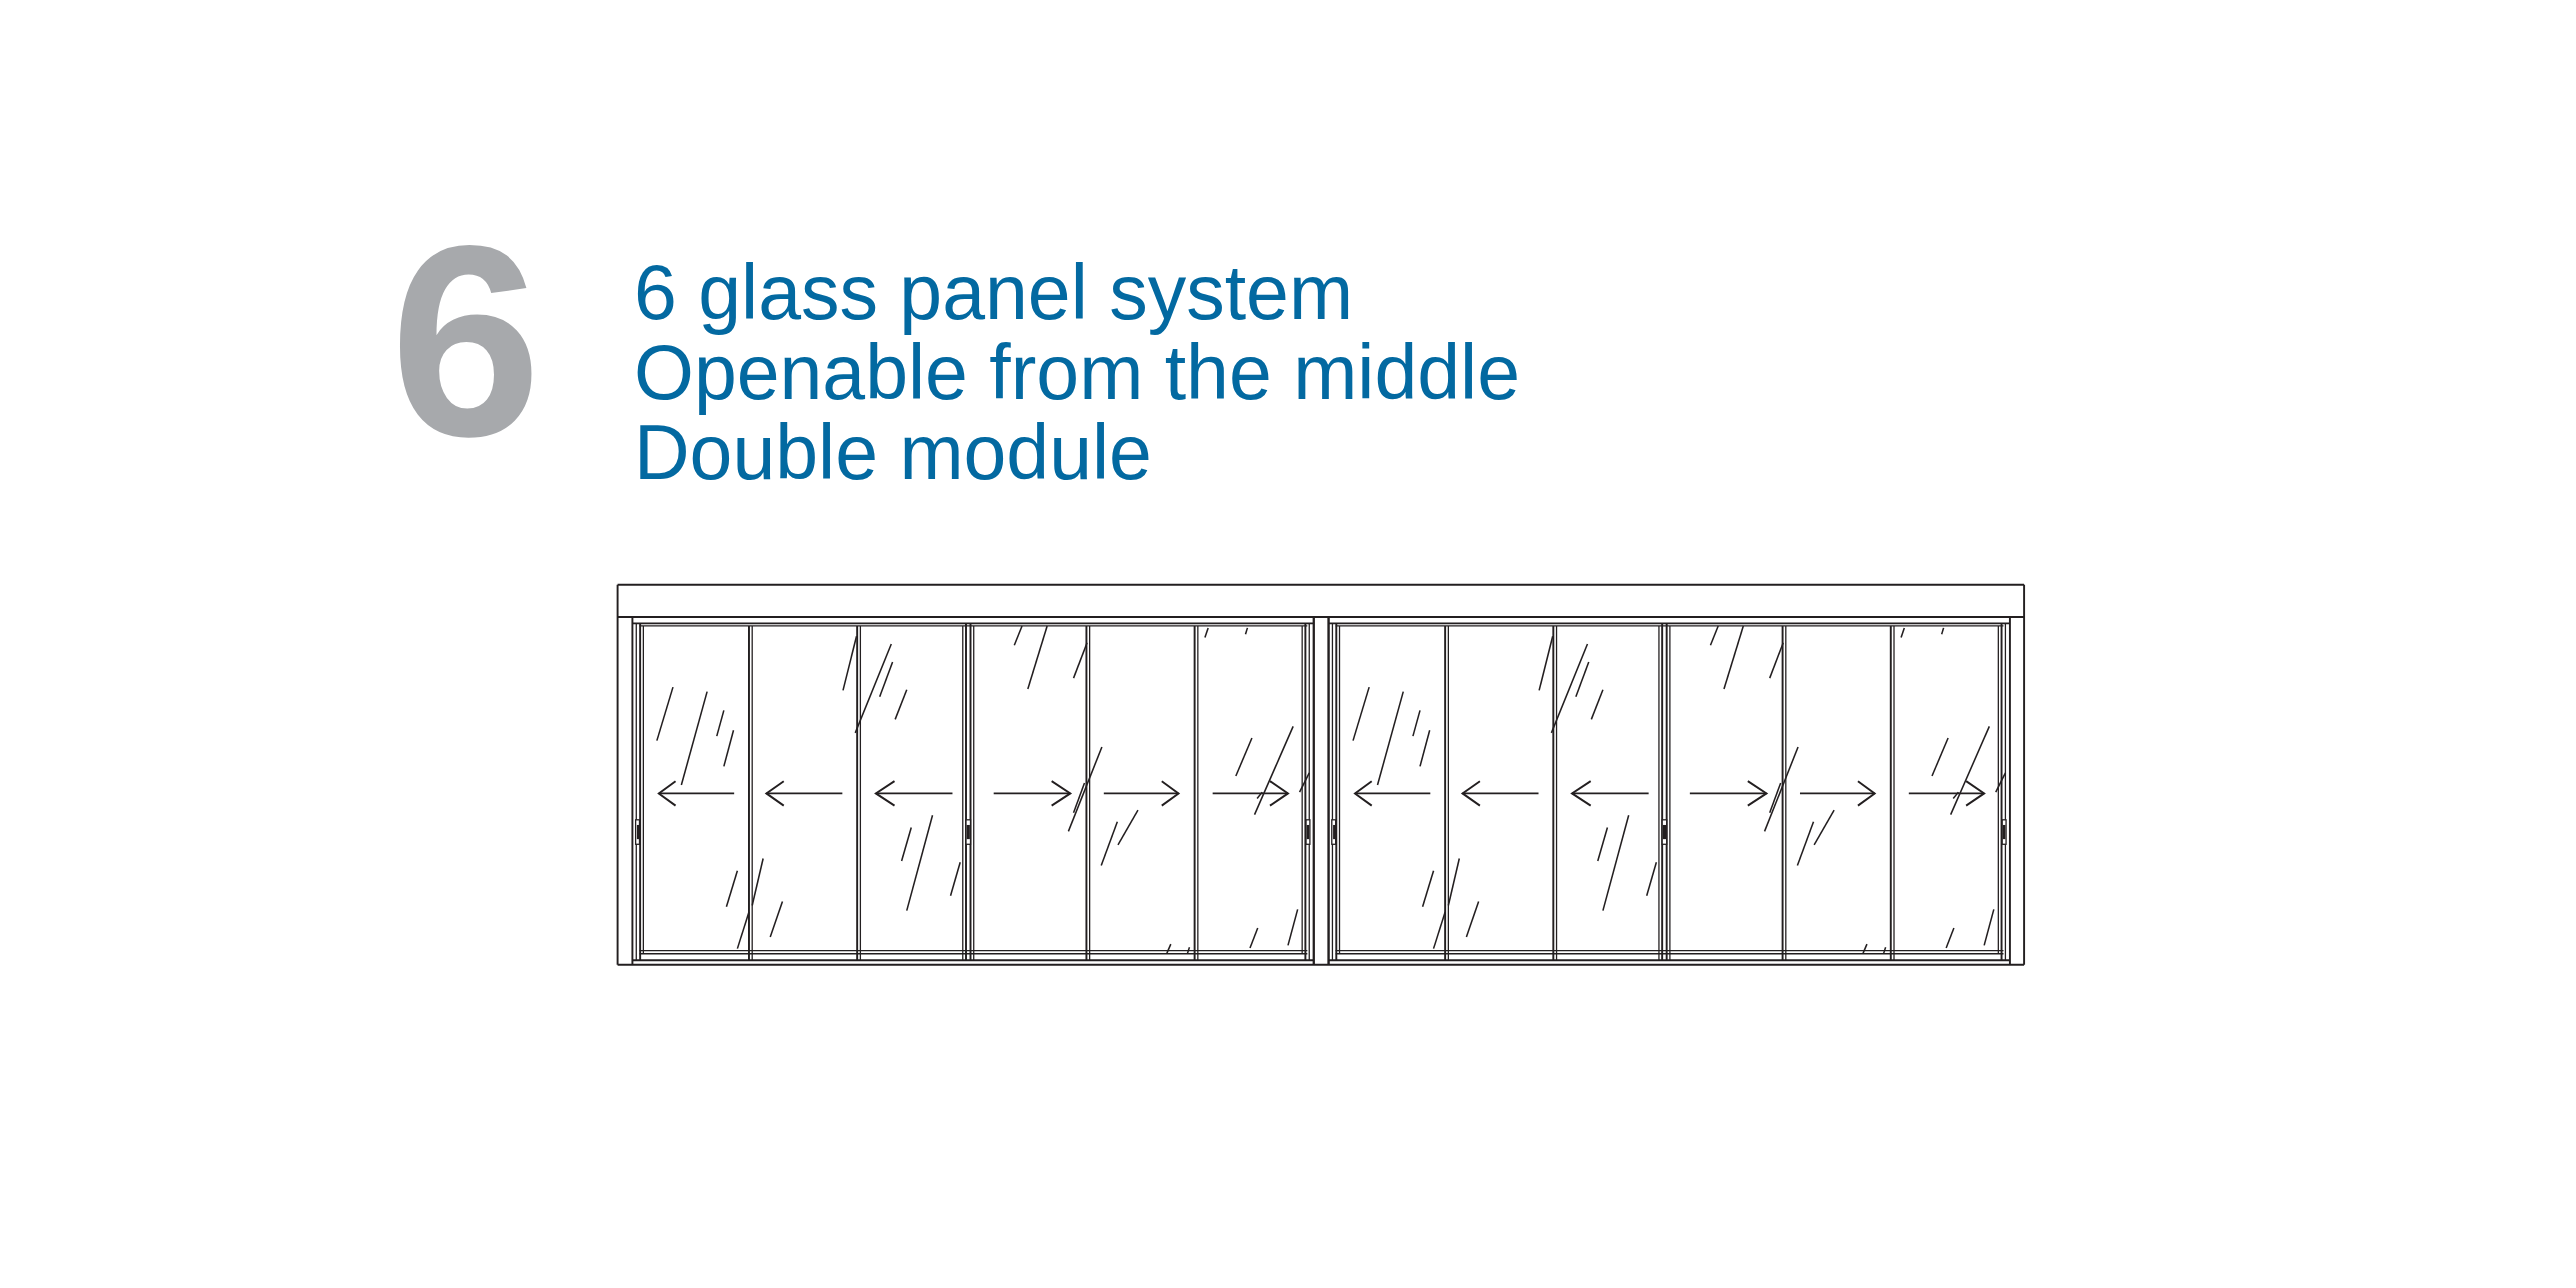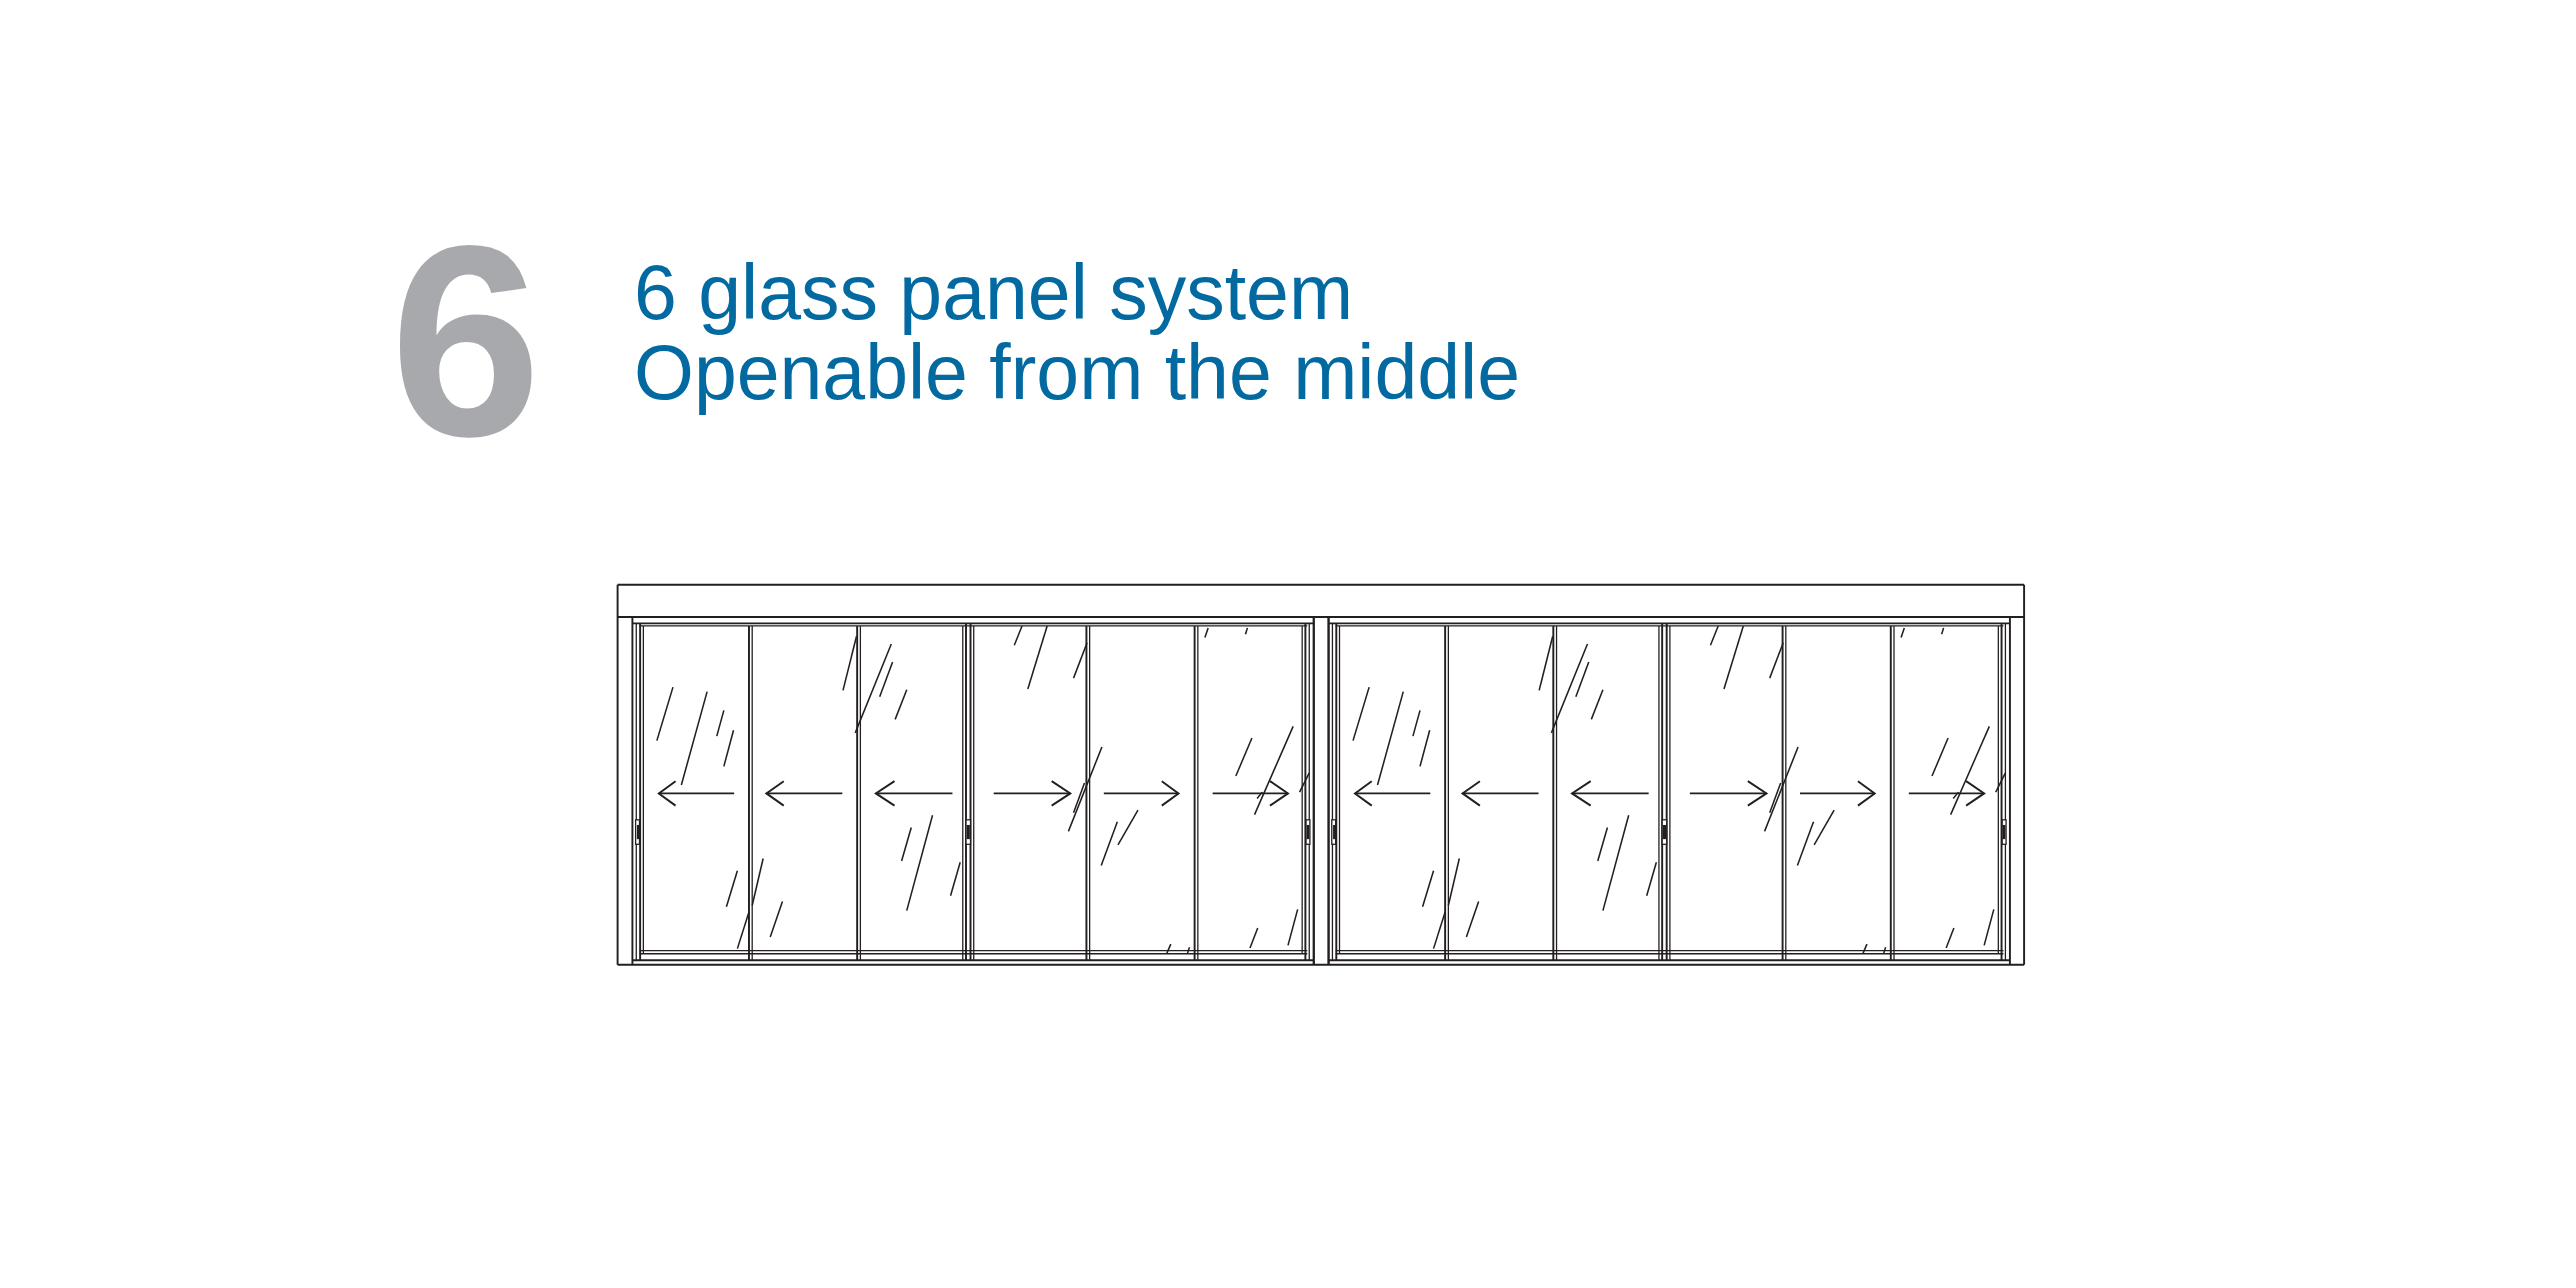--- a/index.html
+++ b/index.html
@@ -23,20 +23,21 @@
   .arrow { stroke: #231f20; fill: none; stroke-width: 3; }
 </style>
 </head>
 <body>
 
 <div class="big-number">6</div>
 
 <div class="desc">
   <div>6 glass panel system</div>
   <div>Openable from the middle</div>
+  <div>Double module</div>
 </div>
 
 <svg class="drawing" width="2576" height="1288" viewBox="0 0 4000 2000" xmlns="http://www.w3.org/2000/svg">
   <defs>
 
     <g id="module">
 
       <line class="ln" x1="982" y1="958" x2="2040" y2="958"></line>
       <line class="ln" x1="982" y1="968" x2="2040" y2="968"></line>
       <line class="thin" x1="993" y1="972" x2="2030" y2="972"></line>

